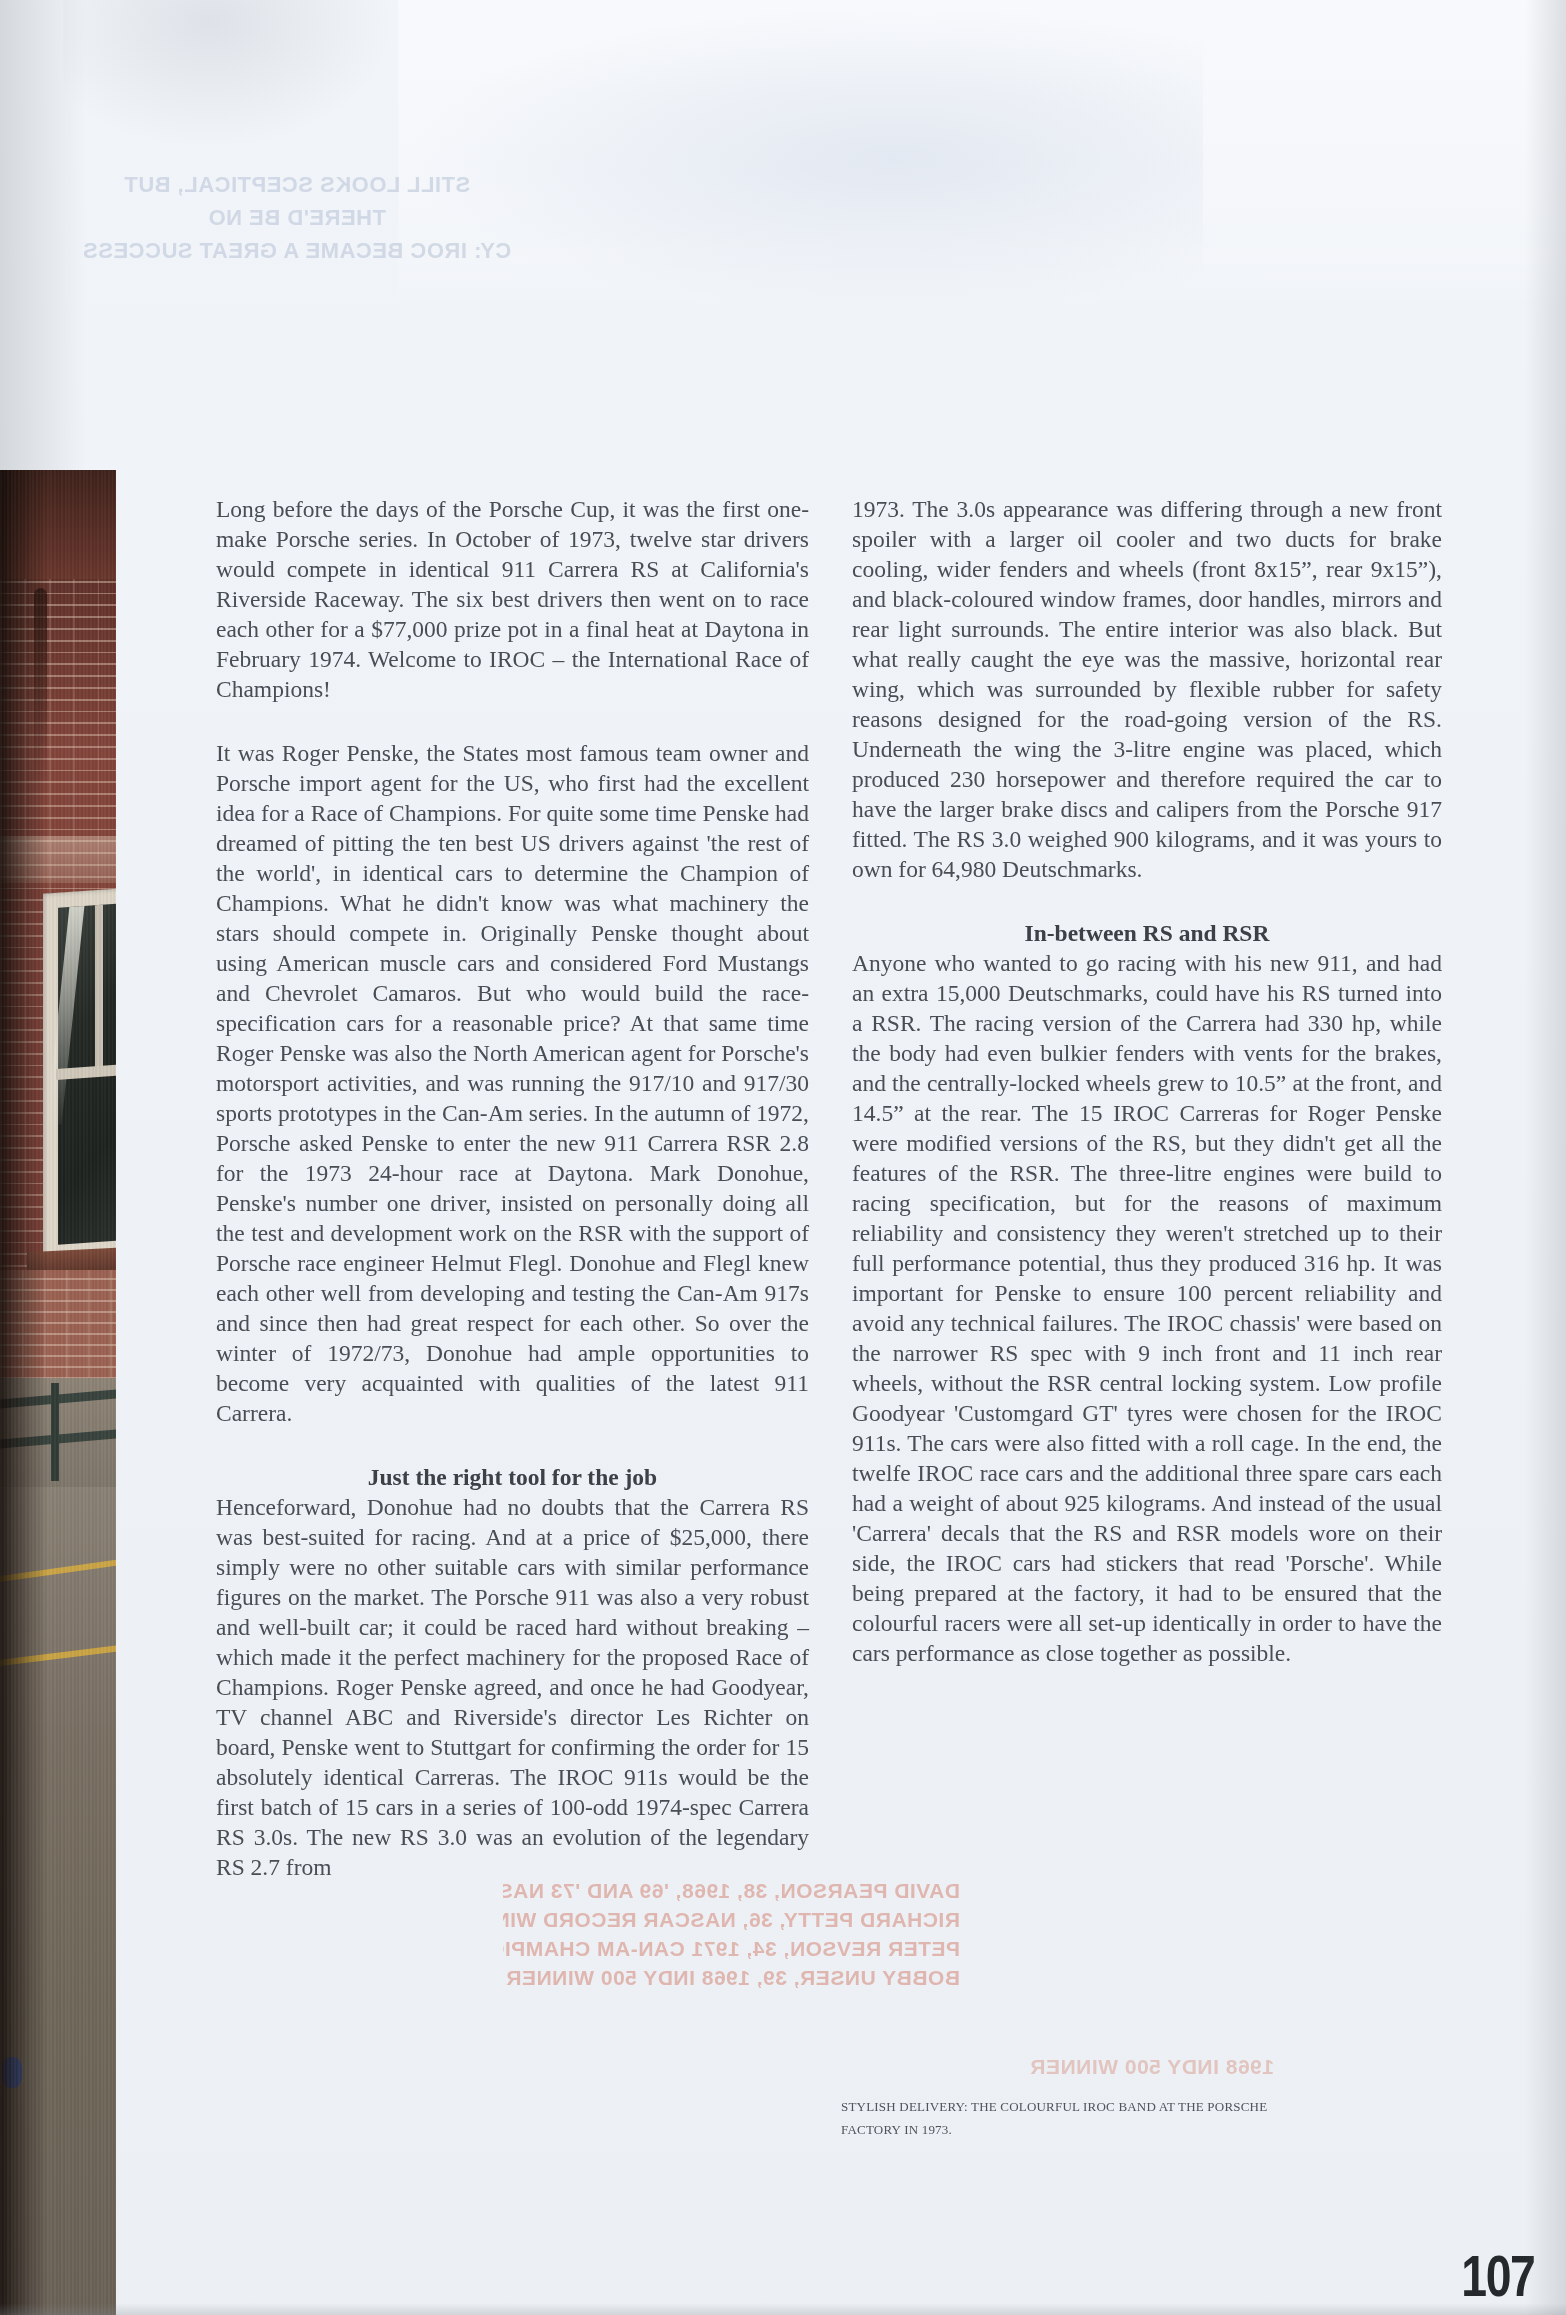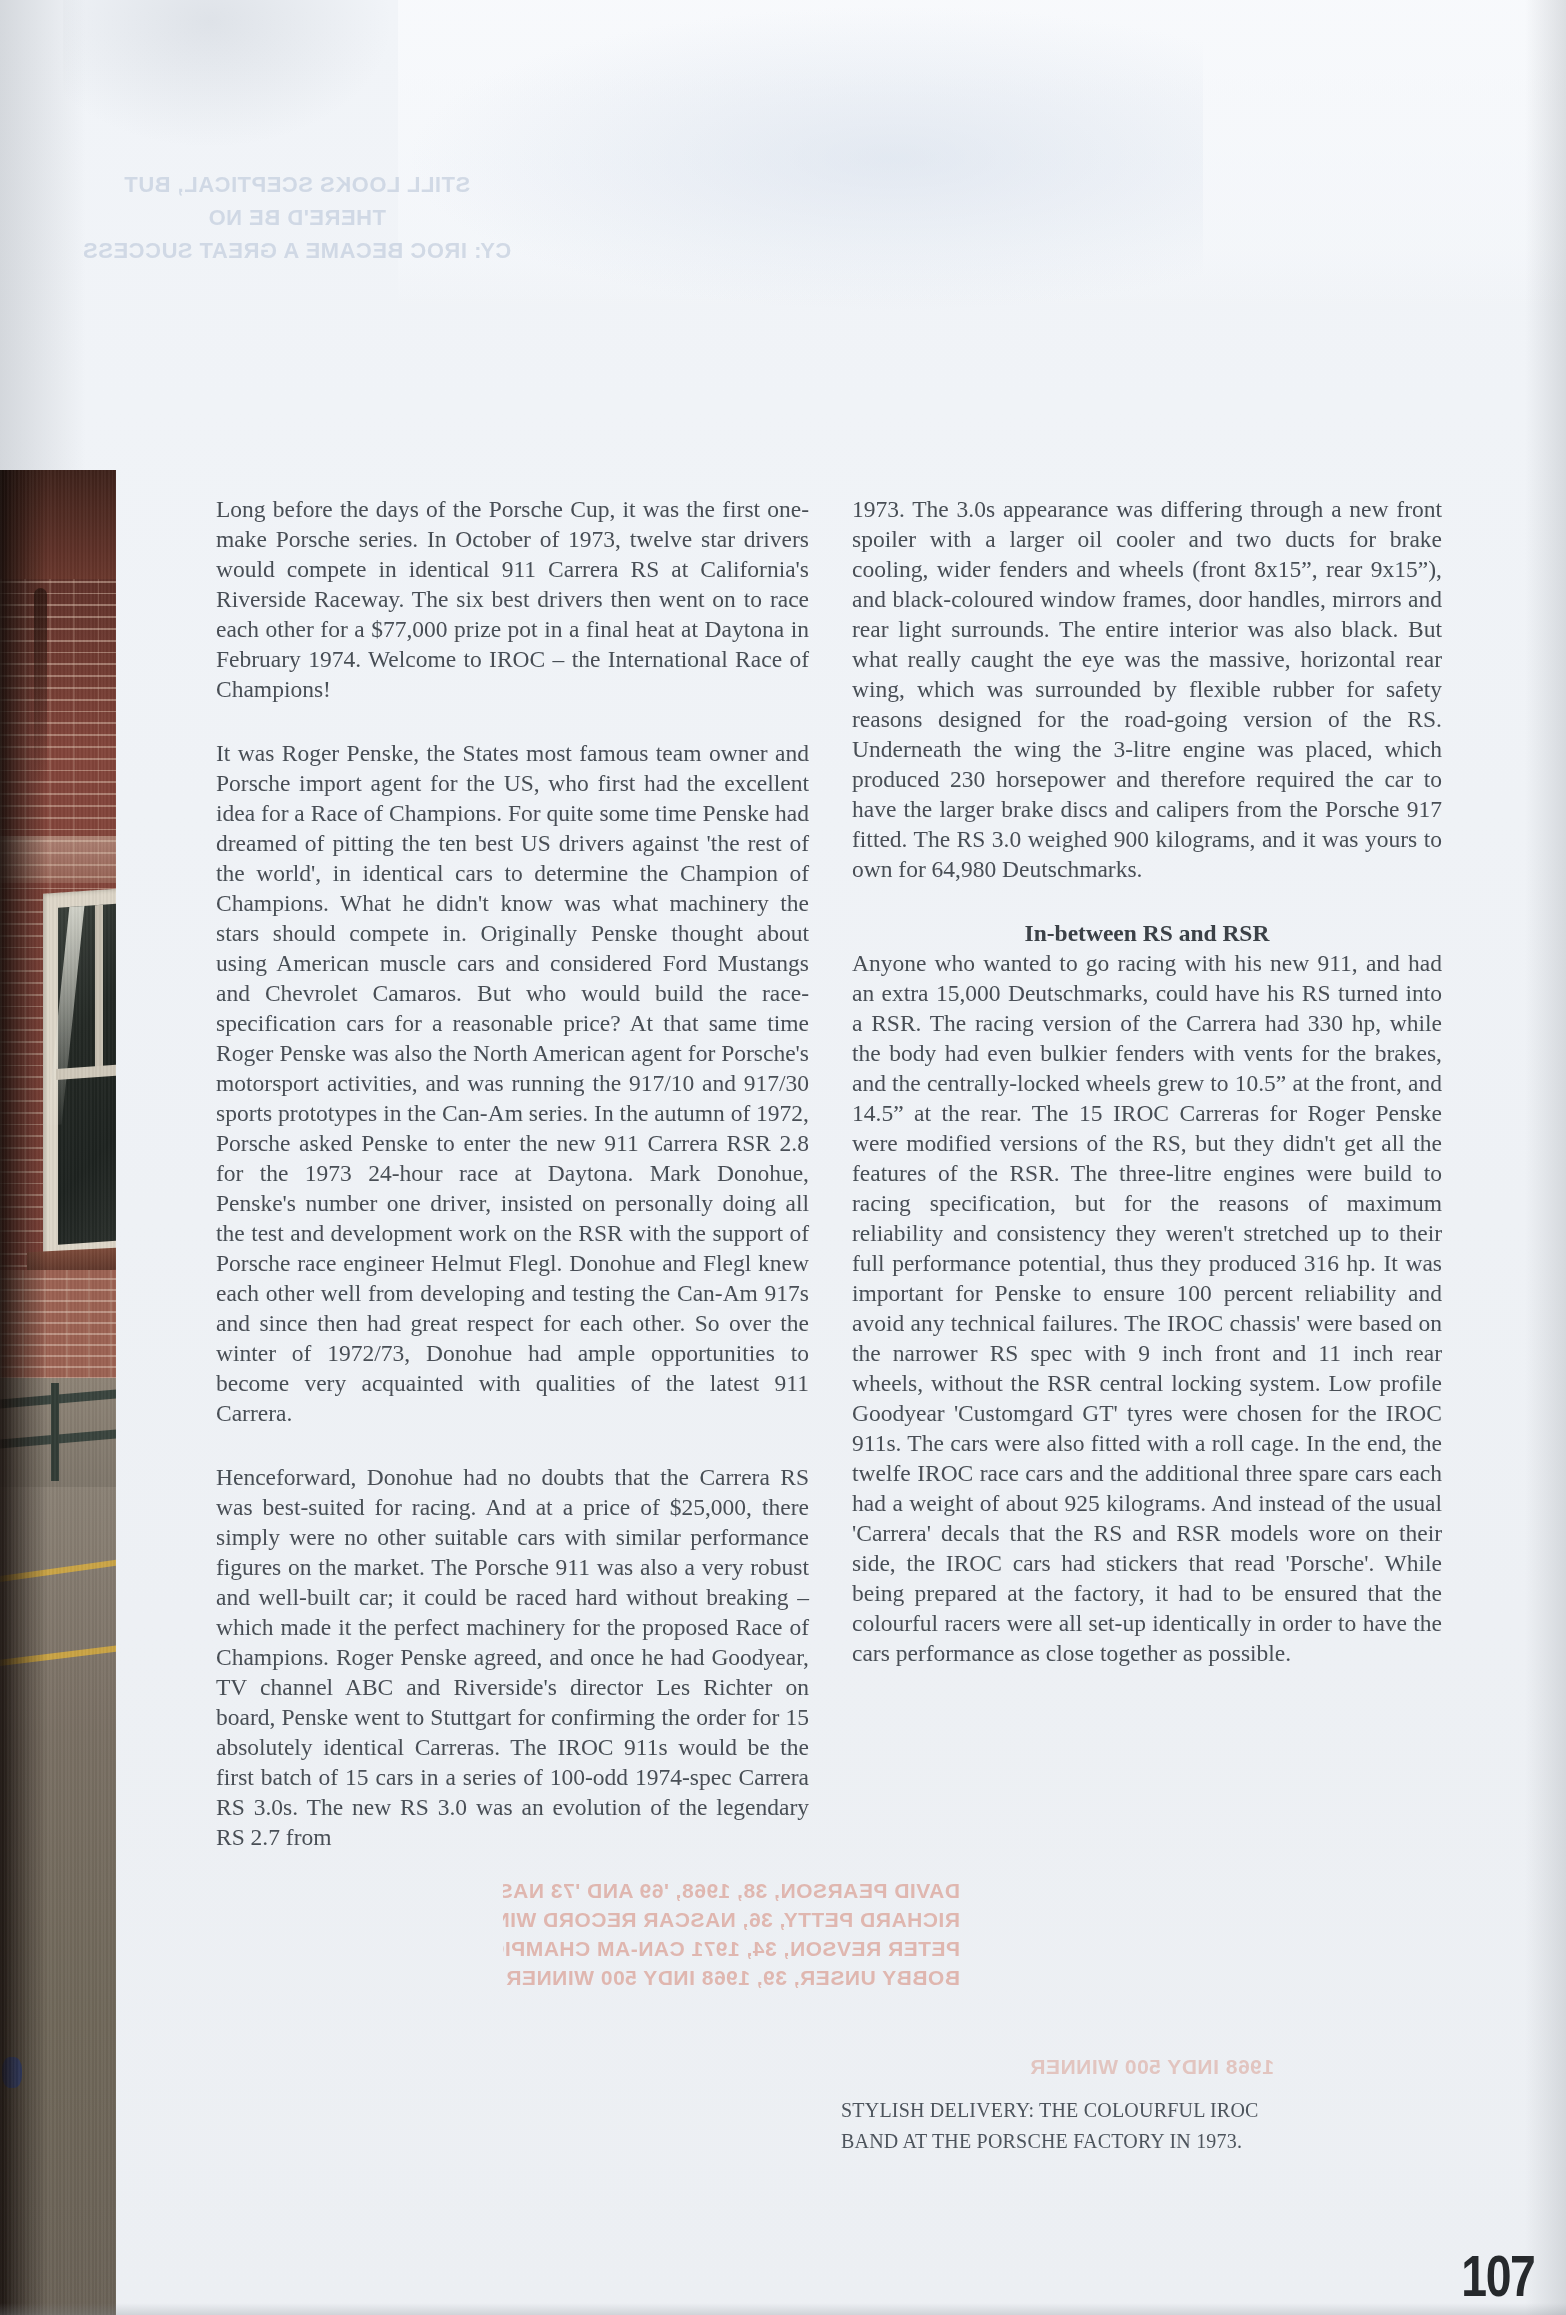--- a/index.html
+++ b/index.html
@@ -89,21 +89,21 @@
 
   
   .col{position:absolute;top:494px;color:#484e55;font-size:23.5px;line-height:30px;text-align:justify;}
   .col-left{left:216px;width:593px;}
   .col-right{left:852px;width:590px;font-family:Liberation Serif, serif;}
   .col p{margin:0 0 34px 0;}
   .col h3{font-size:23.5px;line-height:30px;margin:0;font-weight:bold;color:#3b4147;text-align:center;}
 
   .caption{
     position:absolute;left:841px;top:2095px;width:452px;
-    font-size:20px;line-height:31px;color:#4d545c;text-align:left;letter-spacing:0.2px;
+    font-size:13px;line-height:23px;color:#4d545c;text-align:left;letter-spacing:0.2px;
   }
   .pagenum{
     position:absolute;right:33px;top:2242px;
     font-family:"Liberation Sans","DejaVu Sans",sans-serif;font-weight:bold;
     font-size:58px;color:#26292c;letter-spacing:-1.8px;
     transform:scaleX(0.8);transform-origin:100% 50%;
   }
 </style>
 </head>
 <body>
@@ -143,20 +143,21 @@
       <div class="yline yl2"></div>
       <div class="blue-dot"></div>
     </div>
     <div class="ph-shadow"></div>
     <div class="ph-grain"></div>
   </div>
 
   <div class="col col-left">
     <p>Long before the days of the Porsche Cup, it was the first one-make Porsche series. In October of 1973, twelve star drivers would compete in identical 911 Carrera RS at California's Riverside Raceway. The six best drivers then went on to race each other for a $77,000 prize pot in a final heat at Daytona in February 1974. Welcome to IROC – the International Race of Champions!</p>
     <p>It was Roger Penske, the States most famous team owner and Porsche import agent for the US, who first had the excellent idea for a Race of Champions. For quite some time Penske had dreamed of pitting the ten best US drivers against 'the rest of the world', in identical cars to determine the Champion of Champions. What he didn't know was what machinery the stars should compete in. Originally Penske thought about using American muscle cars and considered Ford Mustangs and Chevrolet Camaros. But who would build the race-specification cars for a reasonable price? At that same time Roger Penske was also the North American agent for Porsche's motorsport activities, and was running the 917/10 and 917/30 sports prototypes in the Can-Am series. In the autumn of 1972, Porsche asked Penske to enter the new 911 Carrera RSR 2.8 for the 1973 24-hour race at Daytona. Mark Donohue, Penske's number one driver, insisted on personally doing all the test and development work on the RSR with the support of Porsche race engineer Helmut Flegl. Donohue and Flegl knew each other well from developing and testing the Can-Am 917s and since then had great respect for each other. So over the winter of 1972/73, Donohue had ample opportunities to become very acquainted with qualities of the latest 911 Carrera.</p>
+    <h3>Just the right tool for the job</h3>
     <p>Henceforward, Donohue had no doubts that the Carrera RS was best-suited for racing. And at a price of $25,000, there simply were no other suitable cars with similar performance figures on the market. The Porsche 911 was also a very robust and well-built car; it could be raced hard without breaking – which made it the perfect machinery for the proposed Race of Champions. Roger Penske agreed, and once he had Goodyear, TV channel ABC and Riverside's director Les Richter on board, Penske went to Stuttgart for confirming the order for 15 absolutely identical Carreras. The IROC 911s would be the first batch of 15 cars in a series of 100-odd 1974-spec Carrera RS 3.0s. The new RS 3.0 was an evolution of the legendary RS 2.7 from</p>
   </div>
 
   <div class="col col-right">
     <p>1973. The 3.0s appearance was differing through a new front spoiler with a larger oil cooler and two ducts for brake cooling, wider fenders and wheels (front 8x15”, rear 9x15”), and black-coloured window frames, door handles, mirrors and rear light surrounds. The entire interior was also black. But what really caught the eye was the massive, horizontal rear wing, which was surrounded by flexible rubber for safety reasons designed for the road-going version of the RS. Underneath the wing the 3-litre engine was placed, which produced 230 horsepower and therefore required the car to have the larger brake discs and calipers from the Porsche 917 fitted. The RS 3.0 weighed 900 kilograms, and it was yours to own for 64,980 Deutschmarks.</p>
     <h3>In-between RS and RSR</h3>
     <p>Anyone who wanted to go racing with his new 911, and had an extra 15,000 Deutschmarks, could have his RS turned into a RSR. The racing version of the Carrera had 330 hp, while the body had even bulkier fenders with vents for the brakes, and the centrally-locked wheels grew to 10.5” at the front, and 14.5” at the rear. The 15 IROC Carreras for Roger Penske were modified versions of the RS, but they didn't get all the features of the RSR. The three-litre engines were build to racing specification, but for the reasons of maximum reliability and consistency they weren't stretched up to their full performance potential, thus they produced 316 hp. It was important for Penske to ensure 100 percent reliability and avoid any technical failures. The IROC chassis' were based on the narrower RS spec with 9 inch front and 11 inch rear wheels, without the RSR central locking system. Low profile Goodyear 'Customgard GT' tyres were chosen for the IROC 911s. The cars were also fitted with a roll cage. In the end, the twelfe IROC race cars and the additional three spare cars each had a weight of about 925 kilograms. And instead of the usual 'Carrera' decals that the RS and RSR models wore on their side, the IROC cars had stickers that read 'Porsche'. While being prepared at the factory, it had to be ensured that the colourful racers were all set-up identically in order to have the cars performance as close together as possible.</p>
   </div>
 
   <div class="bleed-red">

